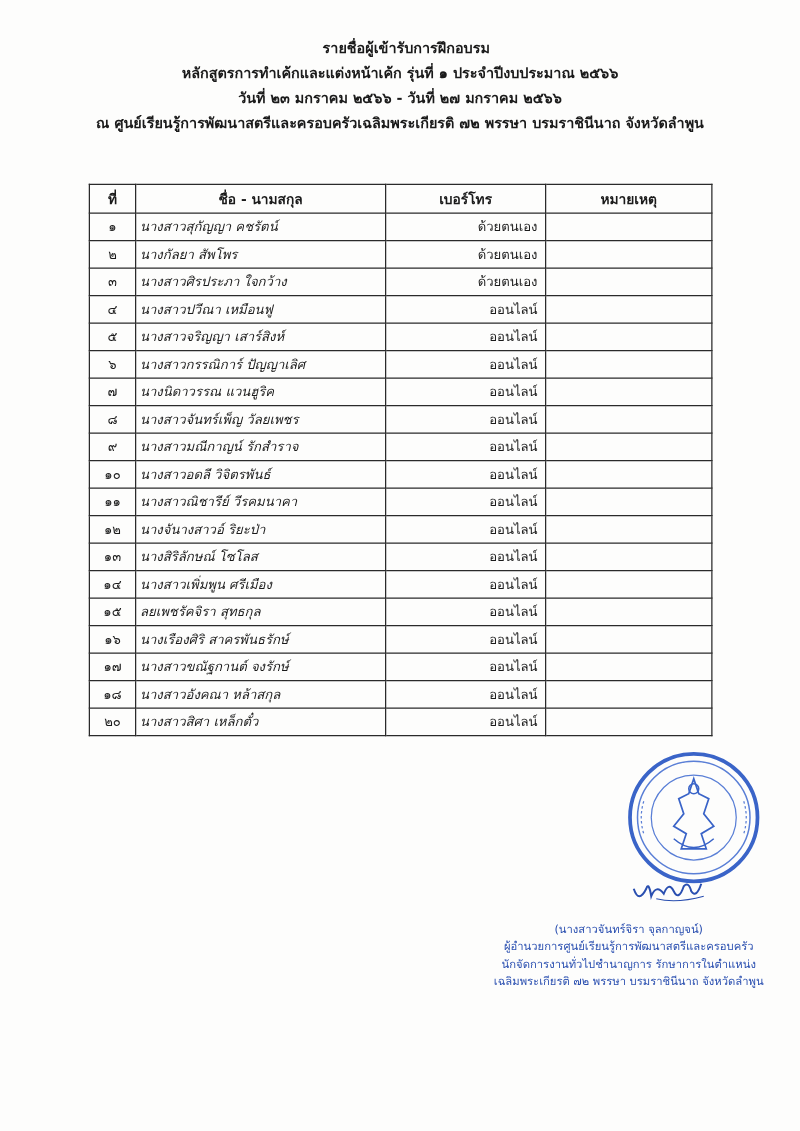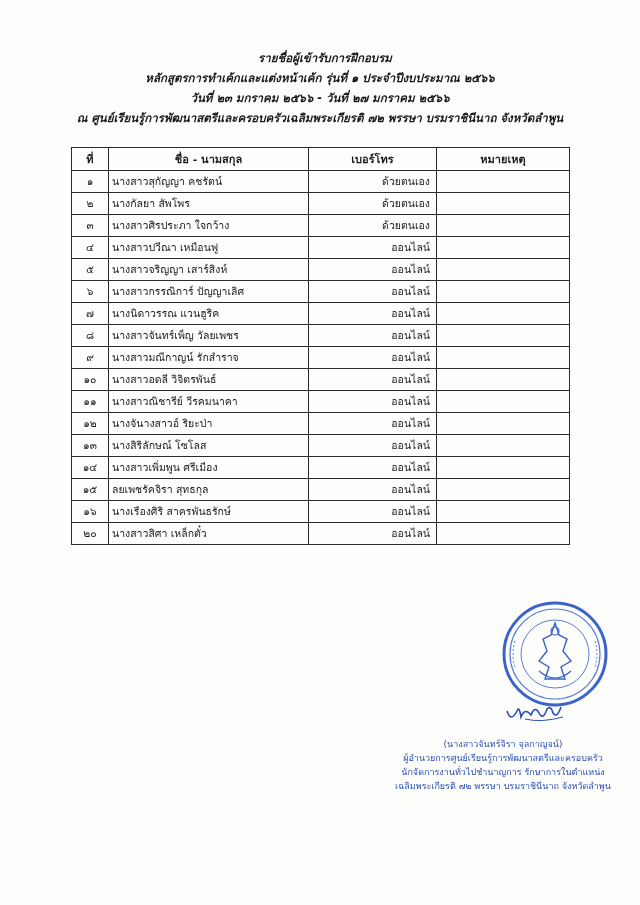--- a/index.html
+++ b/index.html
@@ -1,30 +1,30 @@
 <!DOCTYPE html>
 <html><head>
 <meta charset="utf-8">
 <style>
   html, body { margin:0; padding:0; }
   body {
     width:640px; height:905px; background:#fdfdfc; position:relative; overflow:hidden;
     font-family: "DejaVu Sans", sans-serif; color:#1a1a1a;
   }
-  .titles { position:absolute; left:0; top:48px; width:640px; text-align:center;font-style:italic; }
+  .titles { position:absolute; left:0; top:28px; width:640px; text-align:center; }
   .titles div { font-size:11.5px; font-weight:bold; line-height:20px; white-space:nowrap; }
   .t1 { margin-left:10px; }
   table {
     position:absolute; left:71px; top:147px; border-collapse:collapse;
     font-size:10.5px;
   }
   th, td { border:1.2px solid #2a2a2a; padding:0; height:21px; }
   th { height:22px; font-weight:bold; font-size:11px; }
   td.num { text-align:center; width:36px; }
-  td.name { text-align:left; padding-left:3px; width:196px; }
+  td.name { text-align:left; padding-left:3px; width:196px;font-style:italic; }
   td.phone { text-align:right; padding-right:6px; width:121px;margin-left:41px; }
   td.note { width:132px; }
   .seal {
     position:absolute; left:501px; top:601px; width:108px; height:106px;
   }
   .signature { position:absolute; left:505px; top:697px; }
   .sig-block {
     position:absolute; left:368px; top:737px; width:270px; text-align:center;
     color:#2a4fb0; font-size:9px; line-height:14px;
   }
@@ -140,20 +140,32 @@
         <td class="phone">ออนไลน์</td>
         <td class="note"></td>
       </tr>
       <tr>
         <td class="num">๑๖</td>
         <td class="name">นางเรืองศิริ  สาครพันธรักษ์</td>
         <td class="phone">ออนไลน์</td>
         <td class="note"></td>
       </tr>
       <tr>
+        <td class="num">๑๗</td>
+        <td class="name">นางสาวขณัฐกานต์  จงรักษ์</td>
+        <td class="phone">ออนไลน์</td>
+        <td class="note"></td>
+      </tr>
+      <tr>
+        <td class="num">๑๘</td>
+        <td class="name">นางสาวอังคณา  หล้าสกุล</td>
+        <td class="phone">ออนไลน์</td>
+        <td class="note"></td>
+      </tr>
+      <tr>
         <td class="num">๒๐</td>
         <td class="name">นางสาวสิศา  เหล็กตั๋ว</td>
         <td class="phone">ออนไลน์</td>
         <td class="note"></td>
       </tr>
     </tbody>
 </table>
 
 <svg class="seal" viewBox="0 0 108 106">
   <circle cx="54" cy="53" r="51" fill="none" stroke="#3a64c8" stroke-width="3"></circle>

